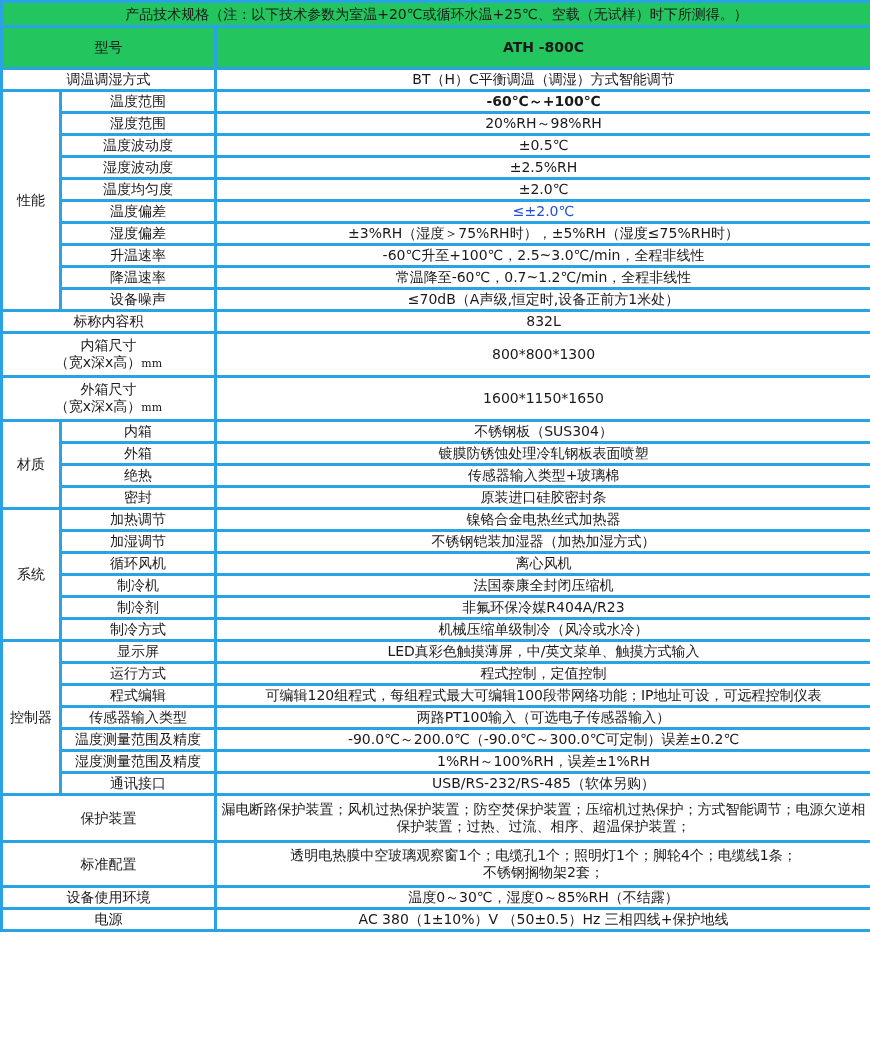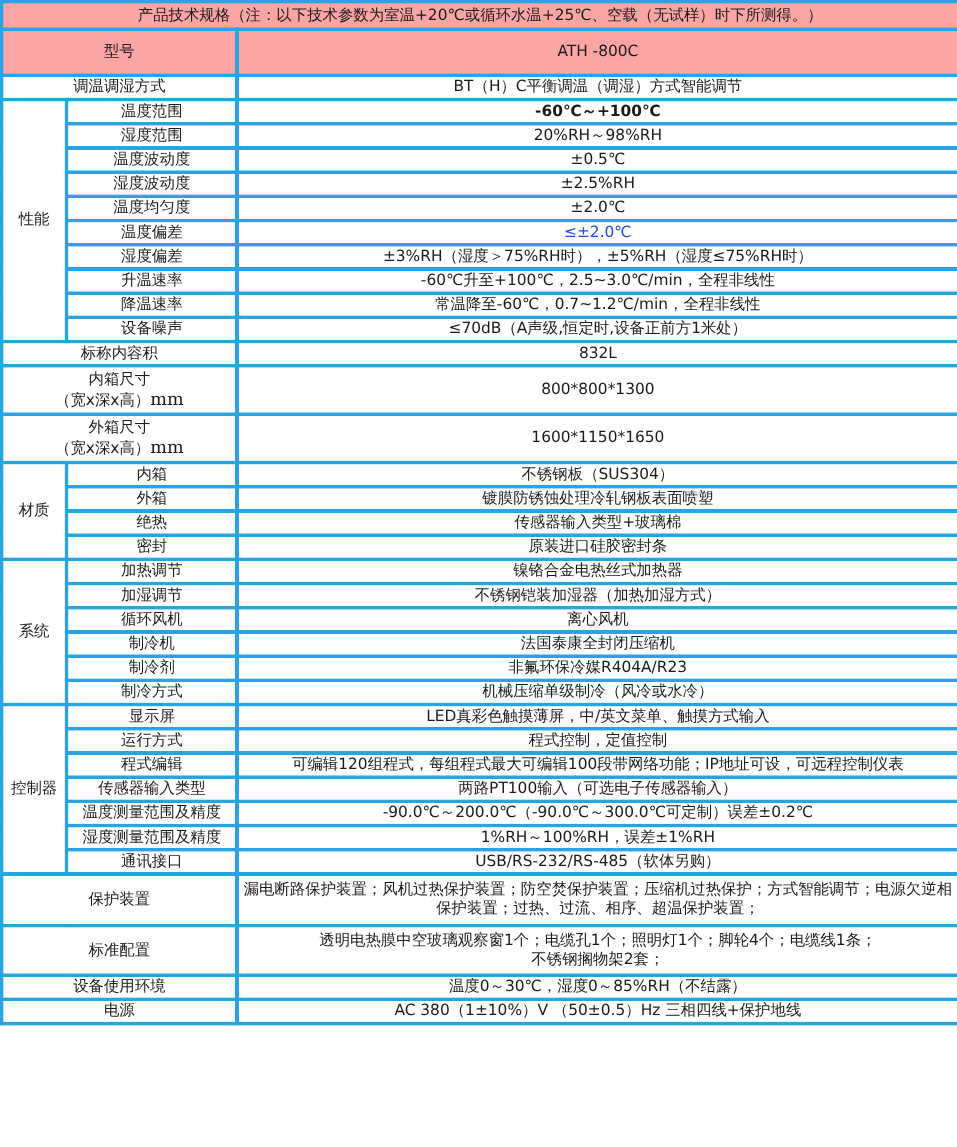--- a/index.html
+++ b/index.html
@@ -13,35 +13,35 @@
   table.spec td {
     border: 3px solid #29a3e3;
     background: #ffffff;
     text-align: center;
     vertical-align: middle;
     padding: 0 4px;
     font-size: 14px;
     line-height: 17px;
     overflow: hidden;
   }
-  table.spec td.hdr { background: #fca5a5; }
+  table.spec td.hdr { background: #22c55e; }
   td.title-cell { font-size: 14px; height: 22px; }
   td.model-label { font-size: 15px; height: 39px; margin-top: 40px; }
-  td.model-value { font-size: 19px; height: 39px; }
+  td.model-value { font-size: 19px; height: 39px; font-weight: bold; }
   tr.r25 td { height: 19px; }
   tr.r47 td { height: 41px; }
   tr.r50 td { height: 44px; }
   tr.r48 td { height: 42px; }
   td.big { font-size: 18px; }
   td.bold { font-weight: bold; }
   td.green { color: #1d4ed8; }
   td.group { font-size: 14px; }
   td.wide-text { font-size: 13.5px; line-height: 18px; margin-left: 31px; }
   td.sub-small { font-size: 13px; line-height: 20px; }
-  span.mm { font-family: "DejaVu Serif", serif; font-size: 16px; }
+  span.mm { font-family: "DejaVu Serif", serif; font-size: 11px; }
 </style>
 </head>
 <body>
 
 <table class="spec">
   <colgroup>
     <col style="width:59px">
     <col style="width:155px">
     <col style="width:656px">
   </colgroup>

